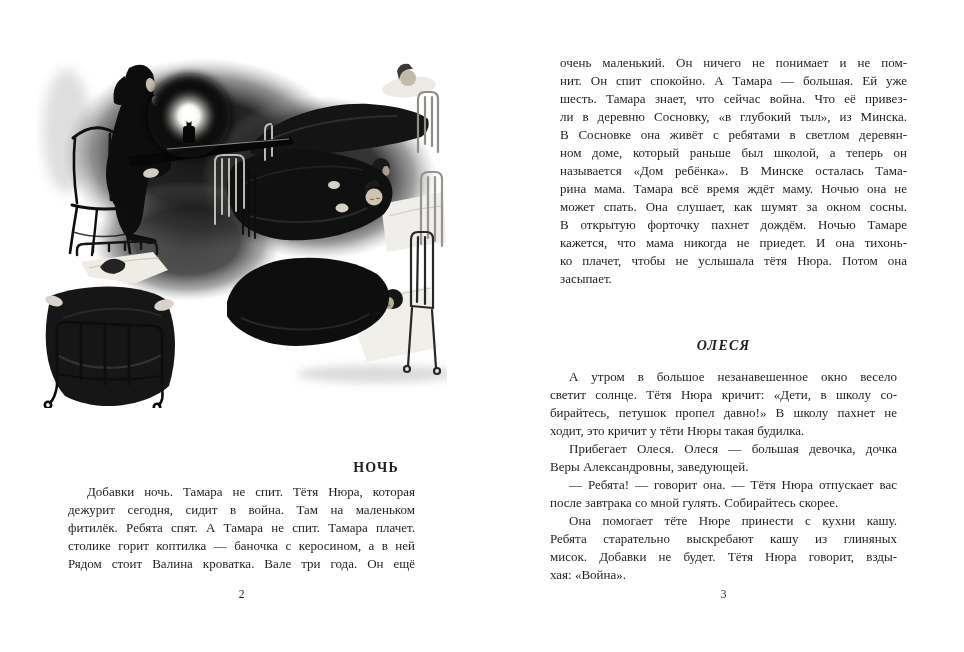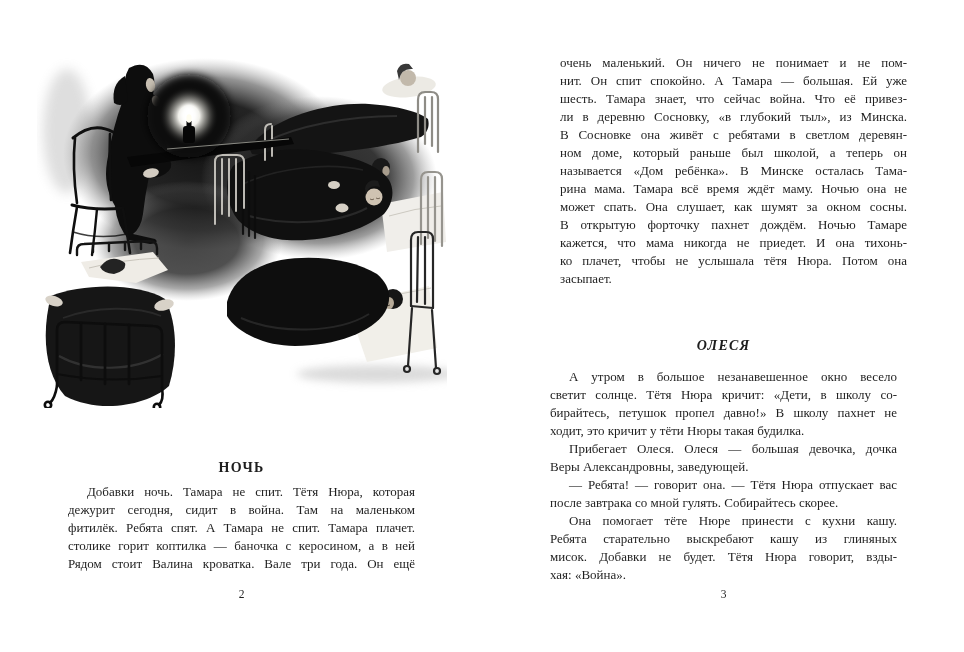--- a/index.html
+++ b/index.html
@@ -36,21 +36,21 @@
     height: 18px;
   }
   .pageno {
     position: absolute;
     width: 347px;
     text-align: center;
     font-size: 11.5px;
     line-height: 14px;
   }
   #ill { position: absolute; left: 37px; top: 56px; }
-  #left-head  { left: 68px;  top: 447px; }
+  #left-head  { left: 52px;  top: 447px; text-align: right; }
   #left-text  { left: 68px;  top: 483px; }
   #left-no    { left: 68px;  top: 587px; }
   #r-text1    { left: 560px; top: 54px;  }
   #r-head     { left: 550px; top: 325px; font-style: italic; }
   #r-text2    { left: 550px; top: 358px; margin-top: 10px; }
   #r-no       { left: 550px; top: 587px; }
 </style>
 </head>
 <body>
 

